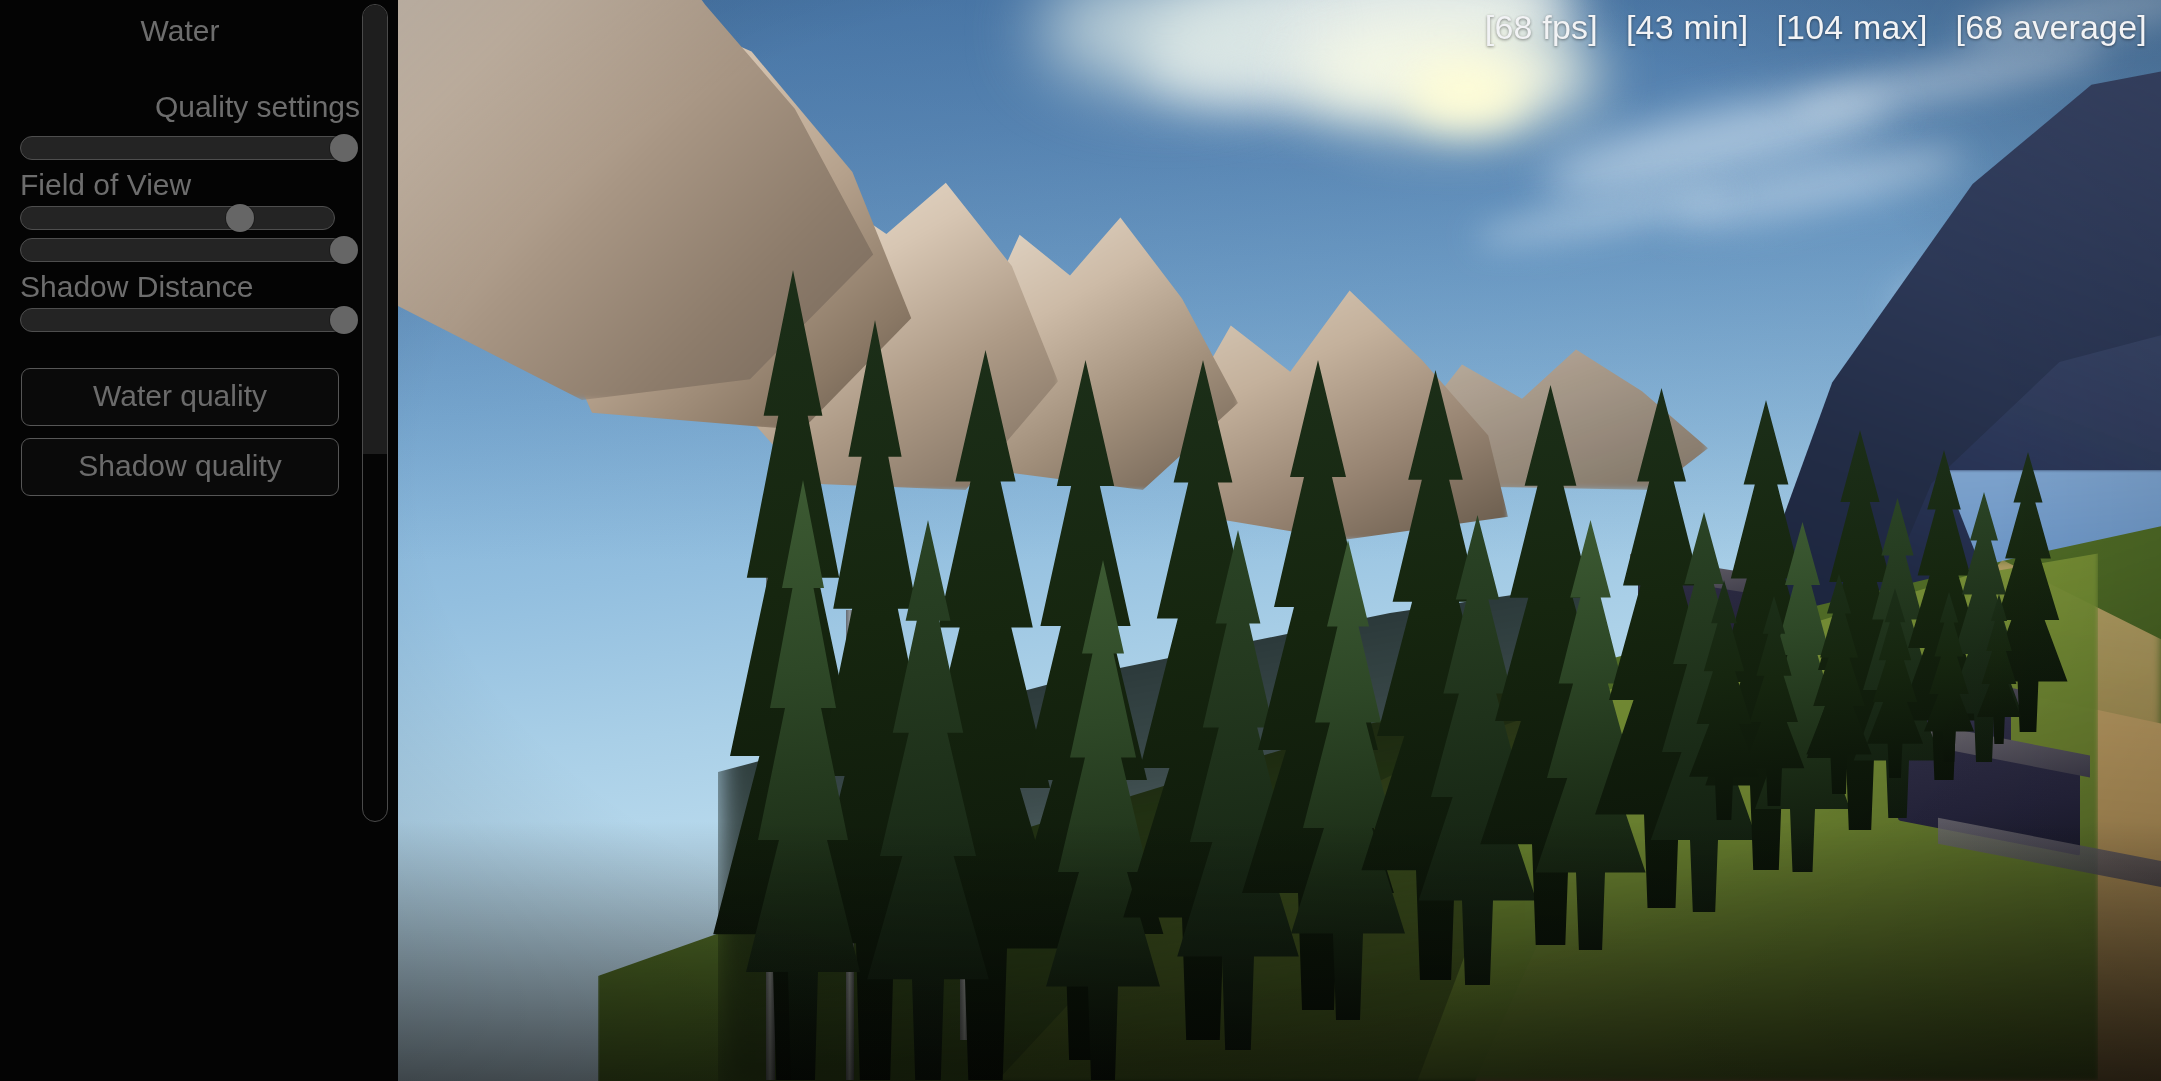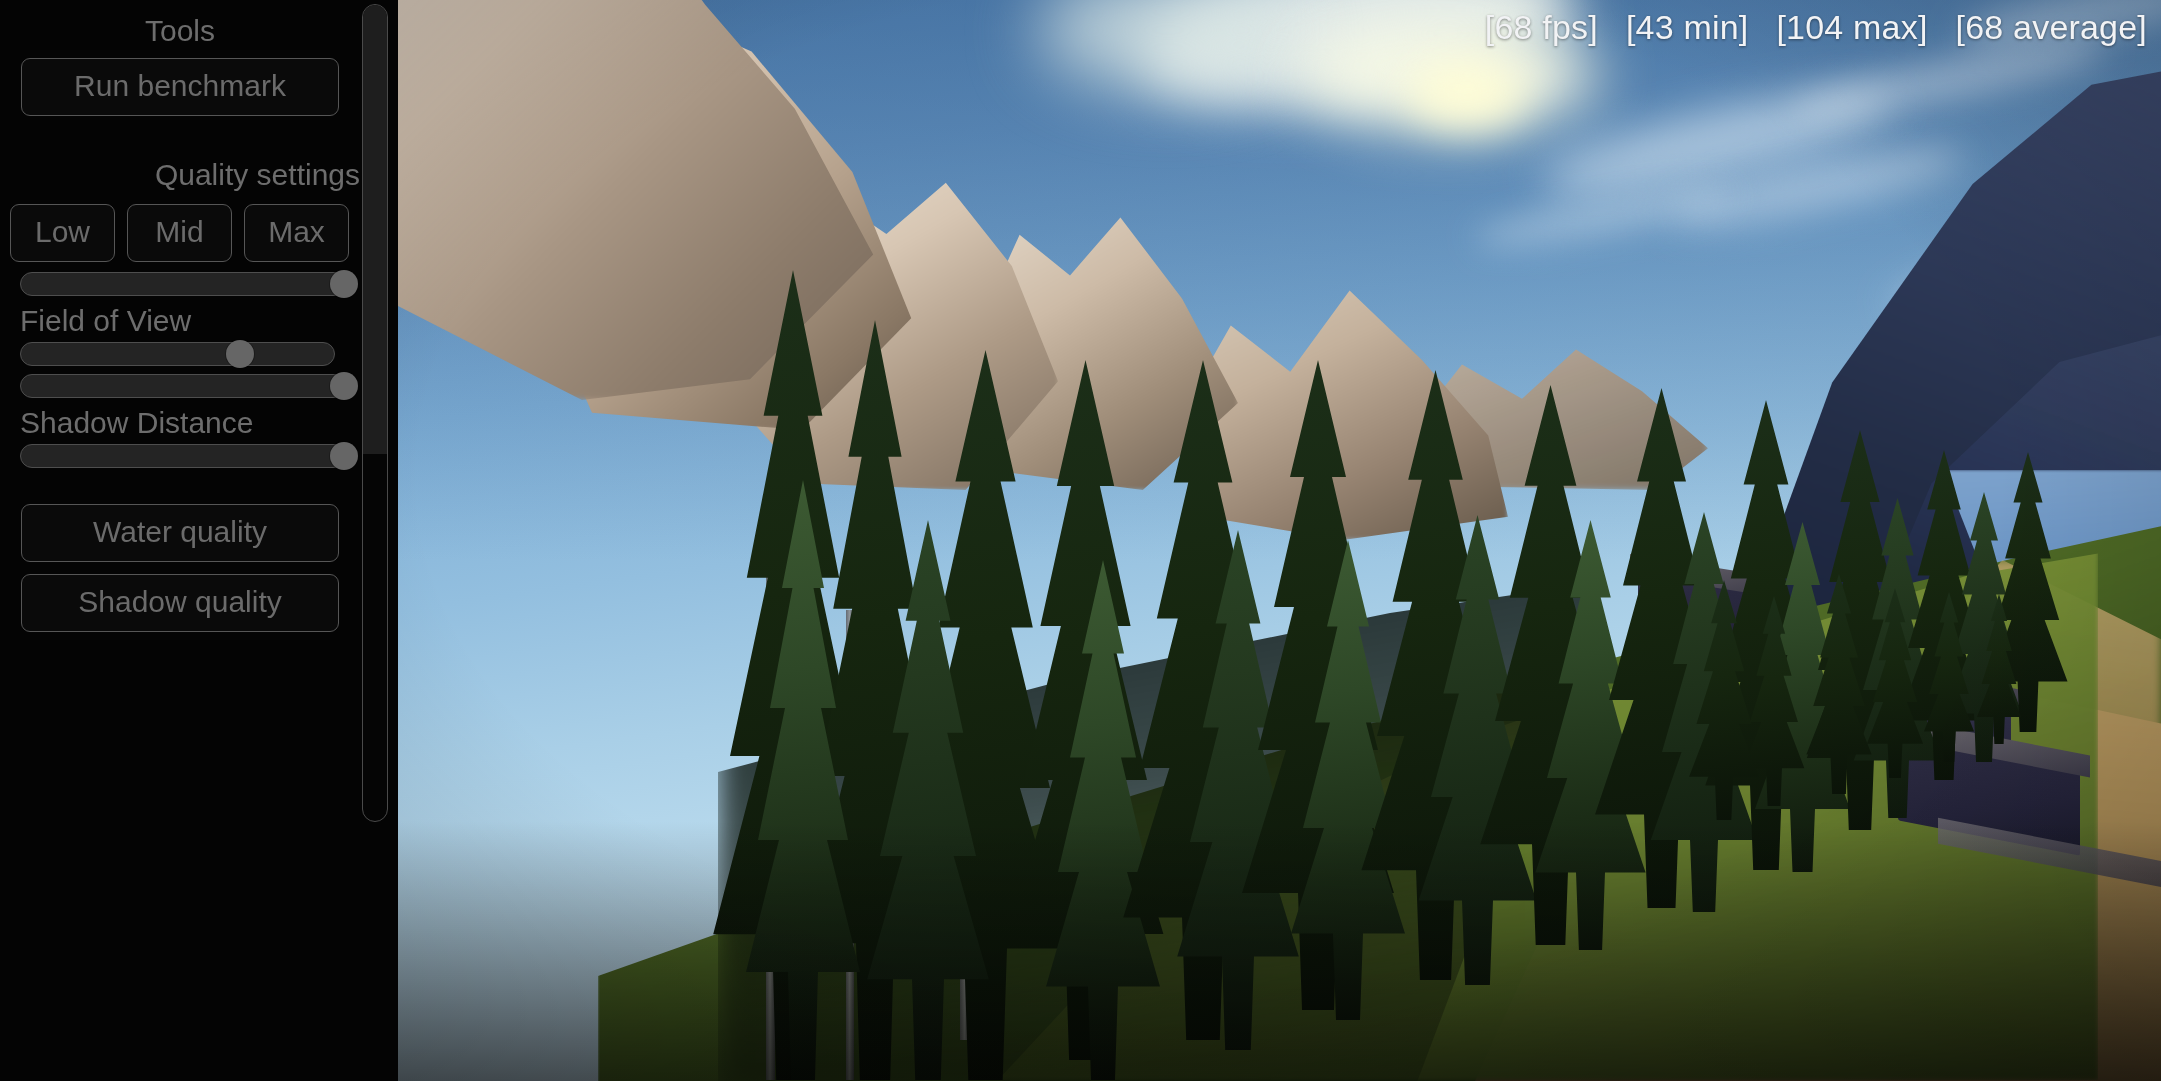--- a/index.html
+++ b/index.html
@@ -496,31 +496,25 @@
     <div class="scene-vignette"></div>
   </div>
 
   <div id="fps-overlay">
     <span>[68 fps]</span><span>[43 min]</span><span>[104 max]</span><span>[68 average]</span>
   </div>
 
   <div id="sidebar">
     <div id="sidebar-inner">
 
-      <div class="panel-title">Tools</div>
-
-      <div class="btn">Run benchmark</div>
+      <div class="panel-title">Water</div>
+
 
       <div class="section-title">Quality settings</div>
 
-      <div class="seg-row">
-        <div class="seg-btn">Low</div>
-        <div class="seg-btn">Mid</div>
-        <div class="seg-btn">Max</div>
-      </div>
 
       <div class="slider w-full">
         <div class="slider-knob" style="left: 100%;"></div>
       </div>
 
       <div class="slider-label">Field of View</div>
       <div class="slider w-fov">
         <div class="slider-knob" style="left: 70%;"></div>
       </div>
 

